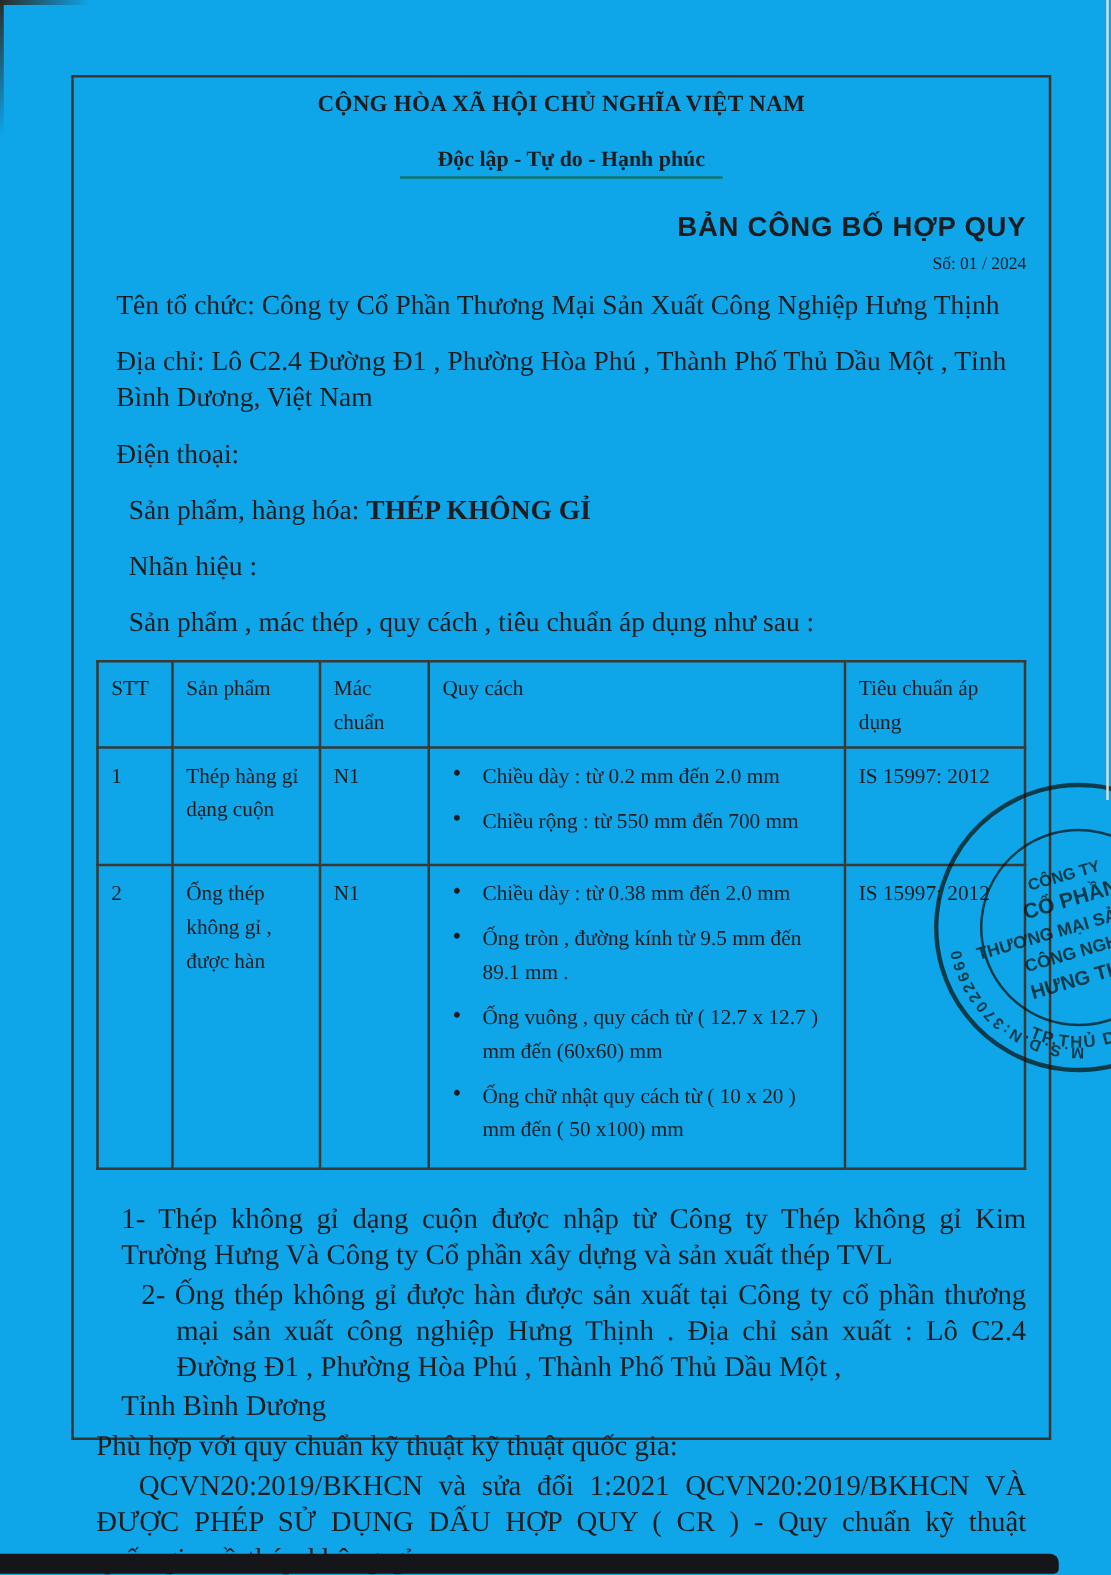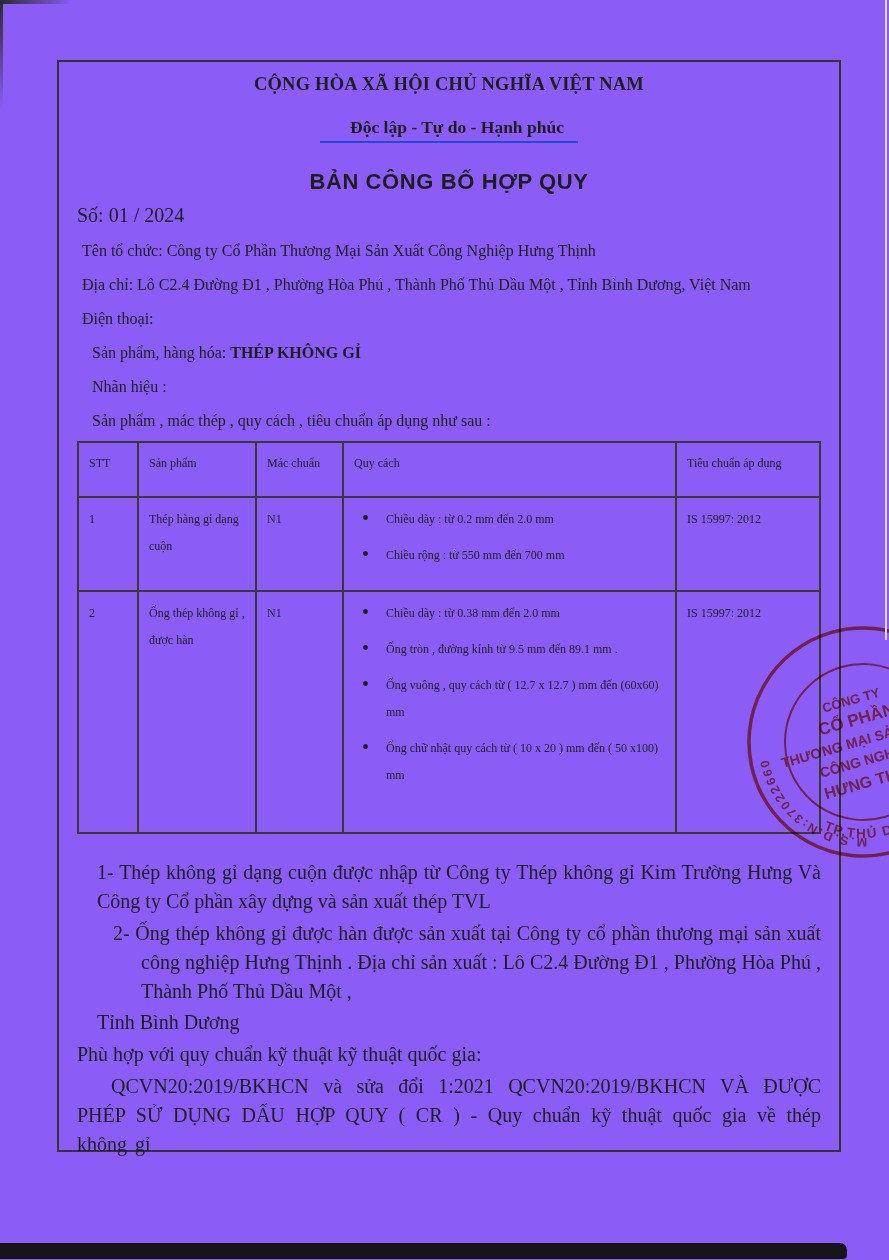--- a/index.html
+++ b/index.html
@@ -1,59 +1,59 @@
 <!DOCTYPE html>
 <html><head>
 <meta charset="utf-8">
 <style>
   html,body{margin:0;padding:0}
   body{width:889px;height:1260px;background:#ffffff;font-family:"Liberation Serif","DejaVu Serif",serif}
-  .page{position:relative;width:889px;height:1260px;background:#8b5cf6;overflow:hidden;color:#1d1d20}
+  .page{position:relative;width:889px;height:1260px;background:#0ea5e9;overflow:hidden;color:#1d1d20}
 
   
   .scan-edge-topleft{position:absolute;left:0;top:0;width:72px;height:4px;
     background:linear-gradient(to right,#2b2b28,rgba(0,0,0,0));}
   .scan-edge-left{position:absolute;left:0;top:0;width:3px;height:110px;
     background:linear-gradient(#2b2b28,rgba(0,0,0,0));}
   .page-edge-right{position:absolute;right:2px;top:0;width:2px;height:640px;background:#dcdad4}
   .scan-edge-bottom{position:absolute;left:0;top:1243px;width:847px;height:16px;
     background:#16161a;border-radius:0 7px 4px 0}
 
   
   .frame{position:absolute;left:57px;top:60px;width:784px;height:1092px;
     border:2px solid #35342f;box-sizing:border-box;padding:12px 18px 0 18px}
 
   .nat{text-align:center}
   .nat-title{font-size:18.5px;font-weight:bold;letter-spacing:.2px}
   .nat-motto{display:inline-block;font-size:17.5px;font-weight:bold;
-    border-bottom:2px solid #1d4ed8;padding:1px 14px 3px 30px;margin-top:3px}
+    border-bottom:2px solid #0f766e;padding:1px 14px 3px 30px;margin-top:3px}
 
-  .doc-title{text-align:center;font-family:"Liberation Sans","DejaVu Sans",sans-serif;
+  .doc-title{text-align:right;font-family:"Liberation Sans","DejaVu Sans",sans-serif;
     font-weight:bold;font-size:22px;letter-spacing:.6px;margin-top:26px}
-  .doc-number{text-align:left;font-size:20px;margin-top:9px}
+  .doc-number{text-align:right;font-size:14px;margin-top:9px}
 
-  .p{margin:5px;font-size:16px;line-height:29px;text-align:justify}
+  .p{margin:16px;font-size:22px;line-height:29px;text-align:justify}
   .p-first{margin-top:9px}
   .p-ind{padding-left:10px}
   .b{font-weight:bold}
 
   
-  table.spec{width:100%;border-collapse:collapse;table-layout:fixed;margin-top:6px;font-size:12px}
+  table.spec{width:100%;border-collapse:collapse;table-layout:fixed;margin-top:6px;font-size:17px}
   .spec th,.spec td{border:2px solid #3a3933;vertical-align:top;padding:8px 10px;
     font-weight:normal;text-align:left;line-height:27px}
   .spec th{height:40px;padding-top:7px;padding-bottom:6px}
   .c-stt{text-align:center}
   .c-grade{padding-left:22px}
   .c-prod{text-align:justify}
   .specs{list-style:none;margin:0;padding:0}
   .specs li{position:relative;padding-left:32px;margin-bottom:9px}
   .specs li::before{content:"•";position:absolute;left:8px;top:-1px;font-size:20px}
 
   
-  .notes{margin-top:24px;font-size:20px;line-height:29px}
+  .notes{margin-top:24px;font-size:23px;line-height:29px}
   .note1{margin:0 0 0 20px;text-align:justify}
   .note2{margin:3px 0 0 36px;padding-left:28px;text-indent:-28px;text-align:justify}
   .province{margin:2px 0 0 20px}
   .conf-intro{margin:3px 0 0 0}
   .conf-detail{margin:3px 0 0 0;text-align:justify;text-indent:34px;word-spacing:3px}
 
   
   .stamp{position:absolute;left:718px;top:597px;opacity:.82;mix-blend-mode:multiply}
   .stamp text{font-family:"Liberation Sans","DejaVu Sans",sans-serif;font-weight:bold;fill:#c0392b}
 </style>

